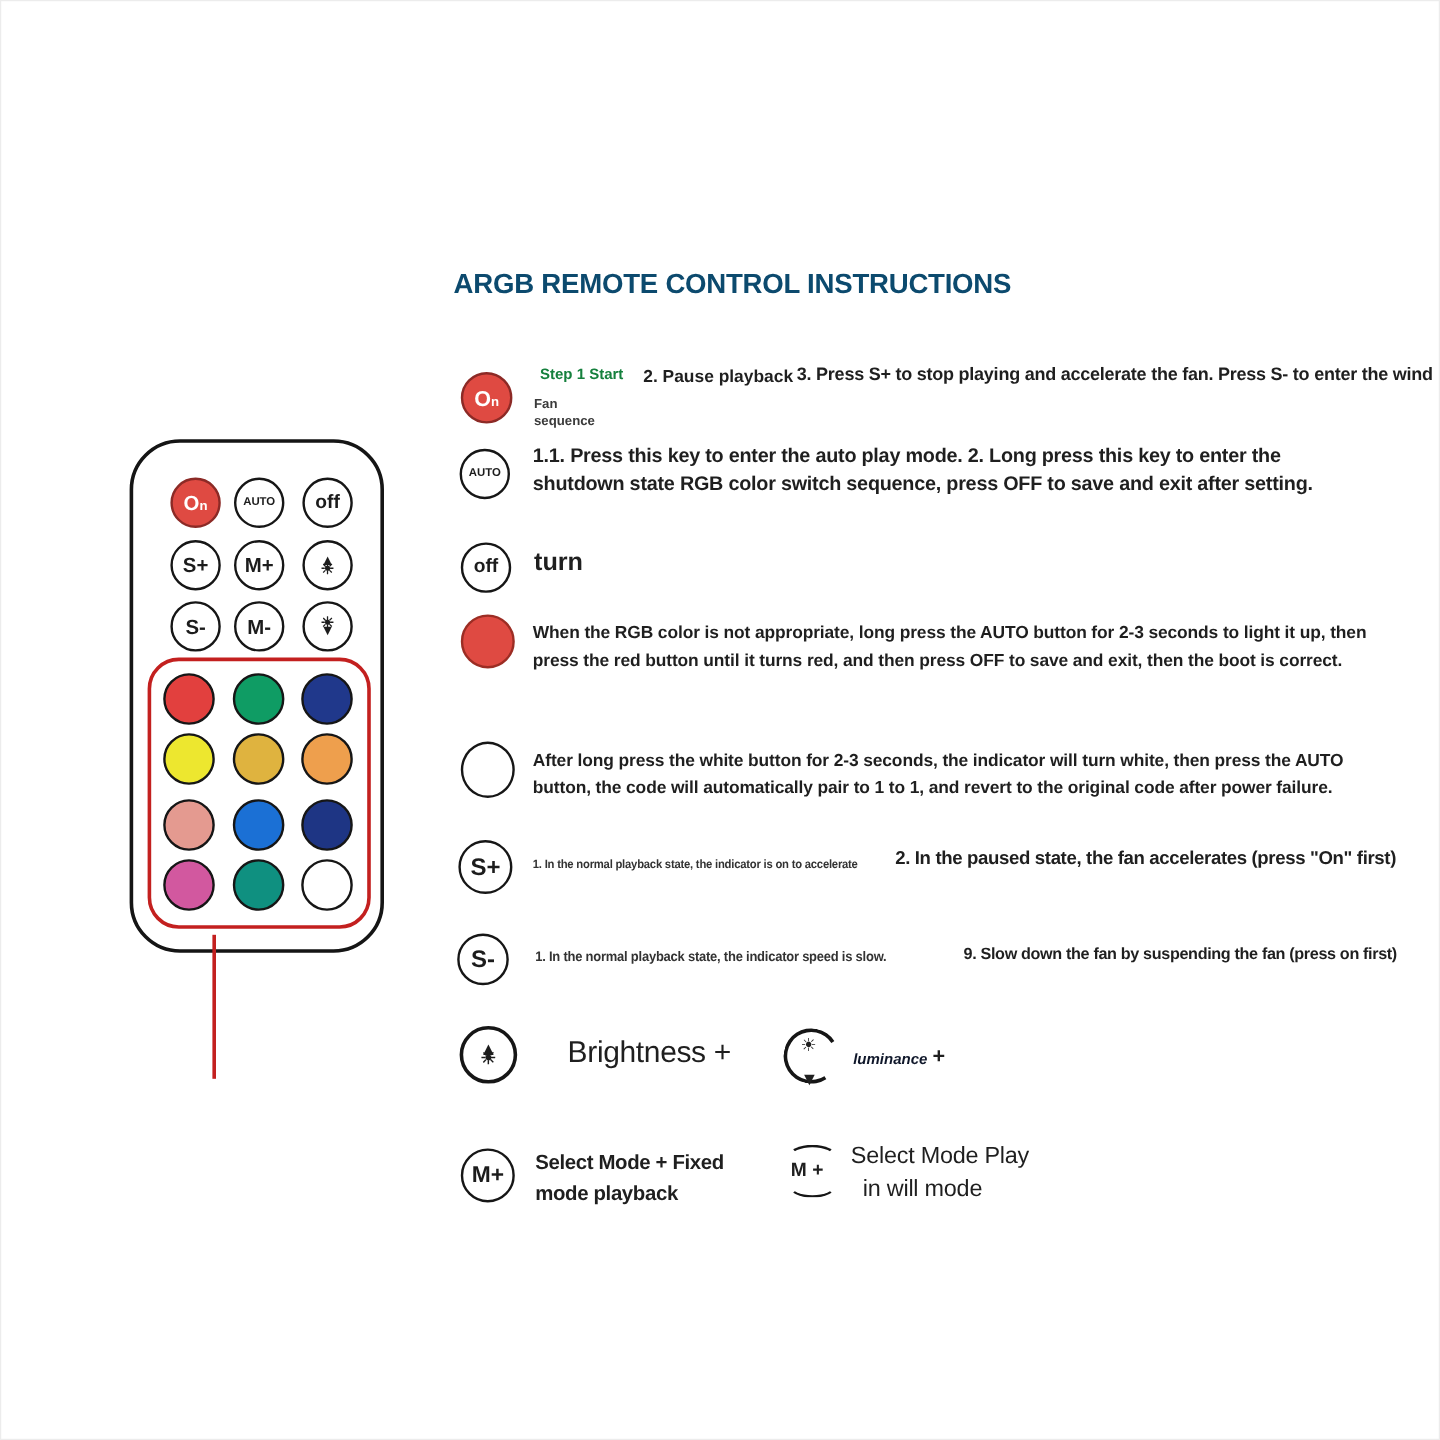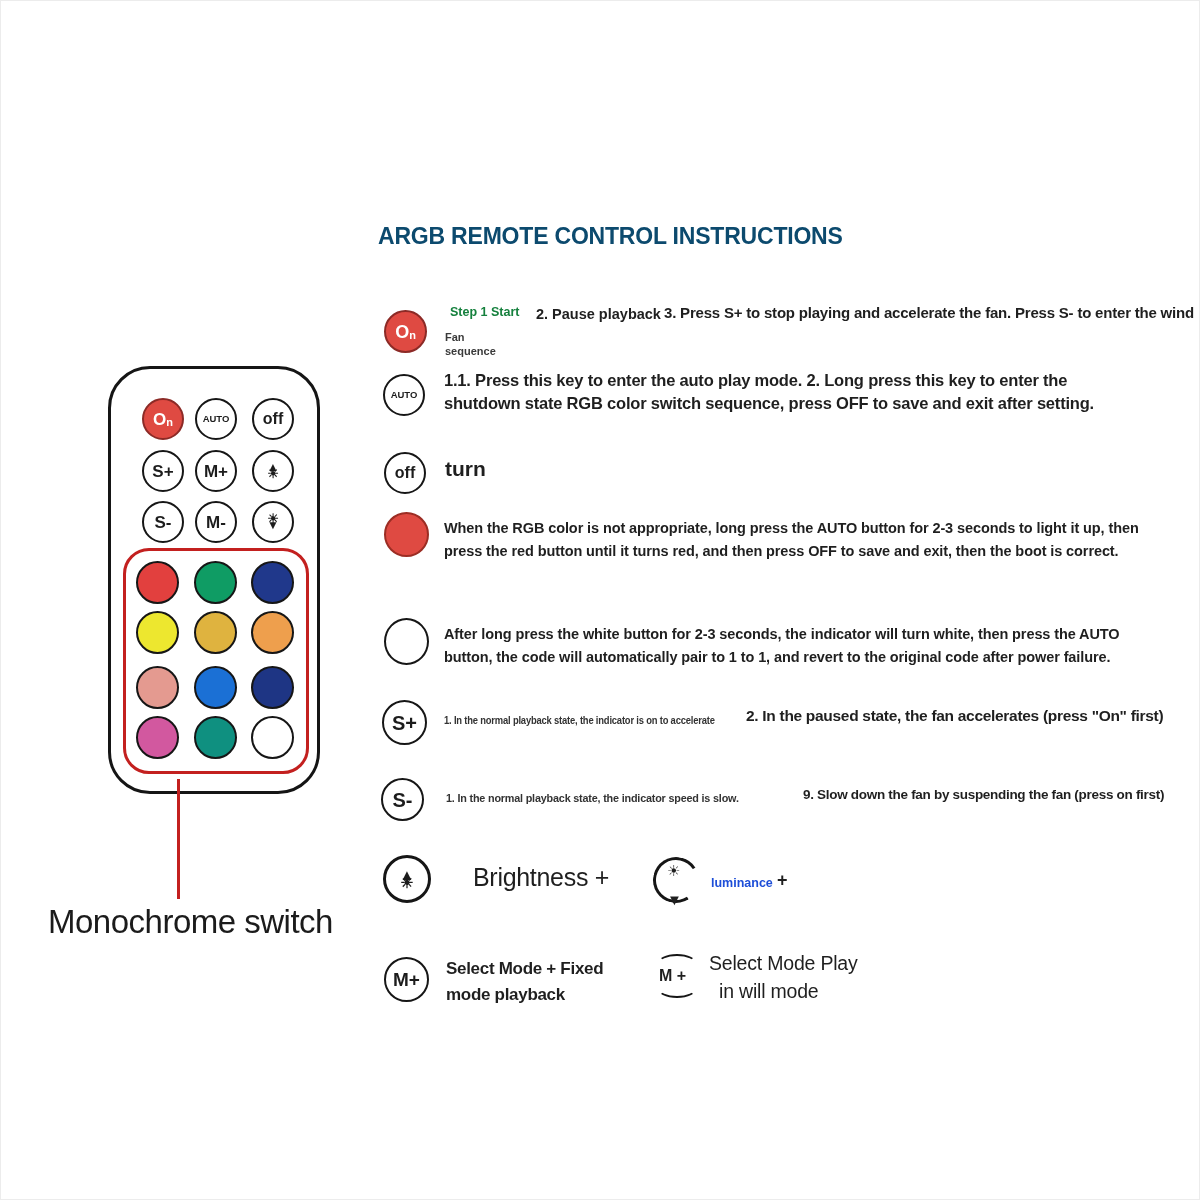--- a/index.html
+++ b/index.html
@@ -90,21 +90,20 @@
       <div class="color-btn" style="left: 10px; top: 115px; background-color: rgb(228, 154, 144);"></div>
       <div class="color-btn" style="left: 68px; top: 115px; background-color: rgb(27, 112, 213);"></div>
       <div class="color-btn" style="left: 125px; top: 115px; background-color: rgb(30, 53, 132);"></div>
       <div class="color-btn" style="left: 10px; top: 165px; background-color: rgb(210, 88, 159);"></div>
       <div class="color-btn" style="left: 68px; top: 165px; background-color: rgb(15, 144, 128);"></div>
       <div class="color-btn" style="left: 125px; top: 165px; background-color: rgb(255, 255, 255);"></div>
     </div>
   </div>
 
   <div class="callout-line"></div>
-  <div class="abs nowrap" style="left:47px; top:902px; font-size:33px; font-weight:500; letter-spacing:-0.5px; color:#1b1b1b;">Monochrome switch</div>
 
   <div class="circle-btn" style="left: 383px; top: 309px; width: 43px; height: 43px; border-color: rgb(140, 42, 38); background-color: rgb(223, 74, 66);">
     <span style="font-size:18px; color:#fff;">O</span>
       <span class="on-sub" style="color:#fff;">n</span>
   </div>
   <div class="abs nowrap semib" style="left:449px; top:304px; font-size:12.5px; color:#15803d;">Step 1 Start</div>
   <div class="abs semib" style="left:444px; top:330px; width:62px; font-size:11px; line-height:1.25; color:#3a3a3a;">Fan sequence</div>
   <div class="abs nowrap semib" style="left:535px; top:305px; font-size:14.5px;">2. Pause playback</div>
   <div class="abs nowrap semib" style="left:663px; top:303px; font-size:15px; letter-spacing:-0.2px;">3. Press S+ to stop playing and accelerate the fan. Press S- to enter the wind</div>
 
@@ -140,21 +139,21 @@
   <div class="circle-btn icon-stack" style="left:382px; top:854px; width:48px; height:48px; border-width:3px;">
     <span style="font-size:15px; margin-bottom:-4px;">▲</span>
     <span style="font-size:15px;">☀</span>
   </div>
   <div class="abs nowrap" style="left:443px; top:862px; font-size:25px; font-weight:500; letter-spacing:-0.3px;margin-left:29px;">Brightness +</div>
   <div class="abs" style="left:652px; top:856px; width:46px; height:46px;">
     <div class="lum-arc"></div>
     <span class="abs" style="left:14px; top:5px; font-size:15px;">☀</span>
     <span class="abs" style="left:14px; bottom:-5px; font-size:15px;">▼</span>
   </div>
-  <div class="abs nowrap semib" style="left:710px; top:875px; font-size:12.5px; color:#1d4ed8;">luminance</div>
+  <div class="abs nowrap semib" style="left:710px; top:875px; font-size:12.5px; color:#0f172a;font-style:italic;">luminance</div>
   <div class="abs nowrap" style="left:776px; top:869px; font-size:18px; font-weight:700;">+</div>
 
   <div class="circle-btn" style="left:383px; top:956px; width:45px; height:45px; font-size:19px;">M+</div>
   <div class="abs" style="left:445px; top:955px; font-size:17px; font-weight:600; line-height:1.5; letter-spacing:-0.3px;">
     <div class="nowrap">Select Mode + Fixed</div>
     <div class="nowrap">mode playback</div>
   </div>
   <div class="arcbox" style="left:652px; top:953px;">
     <div class="arc-top"></div>
     <div class="arc-bottom"></div>

